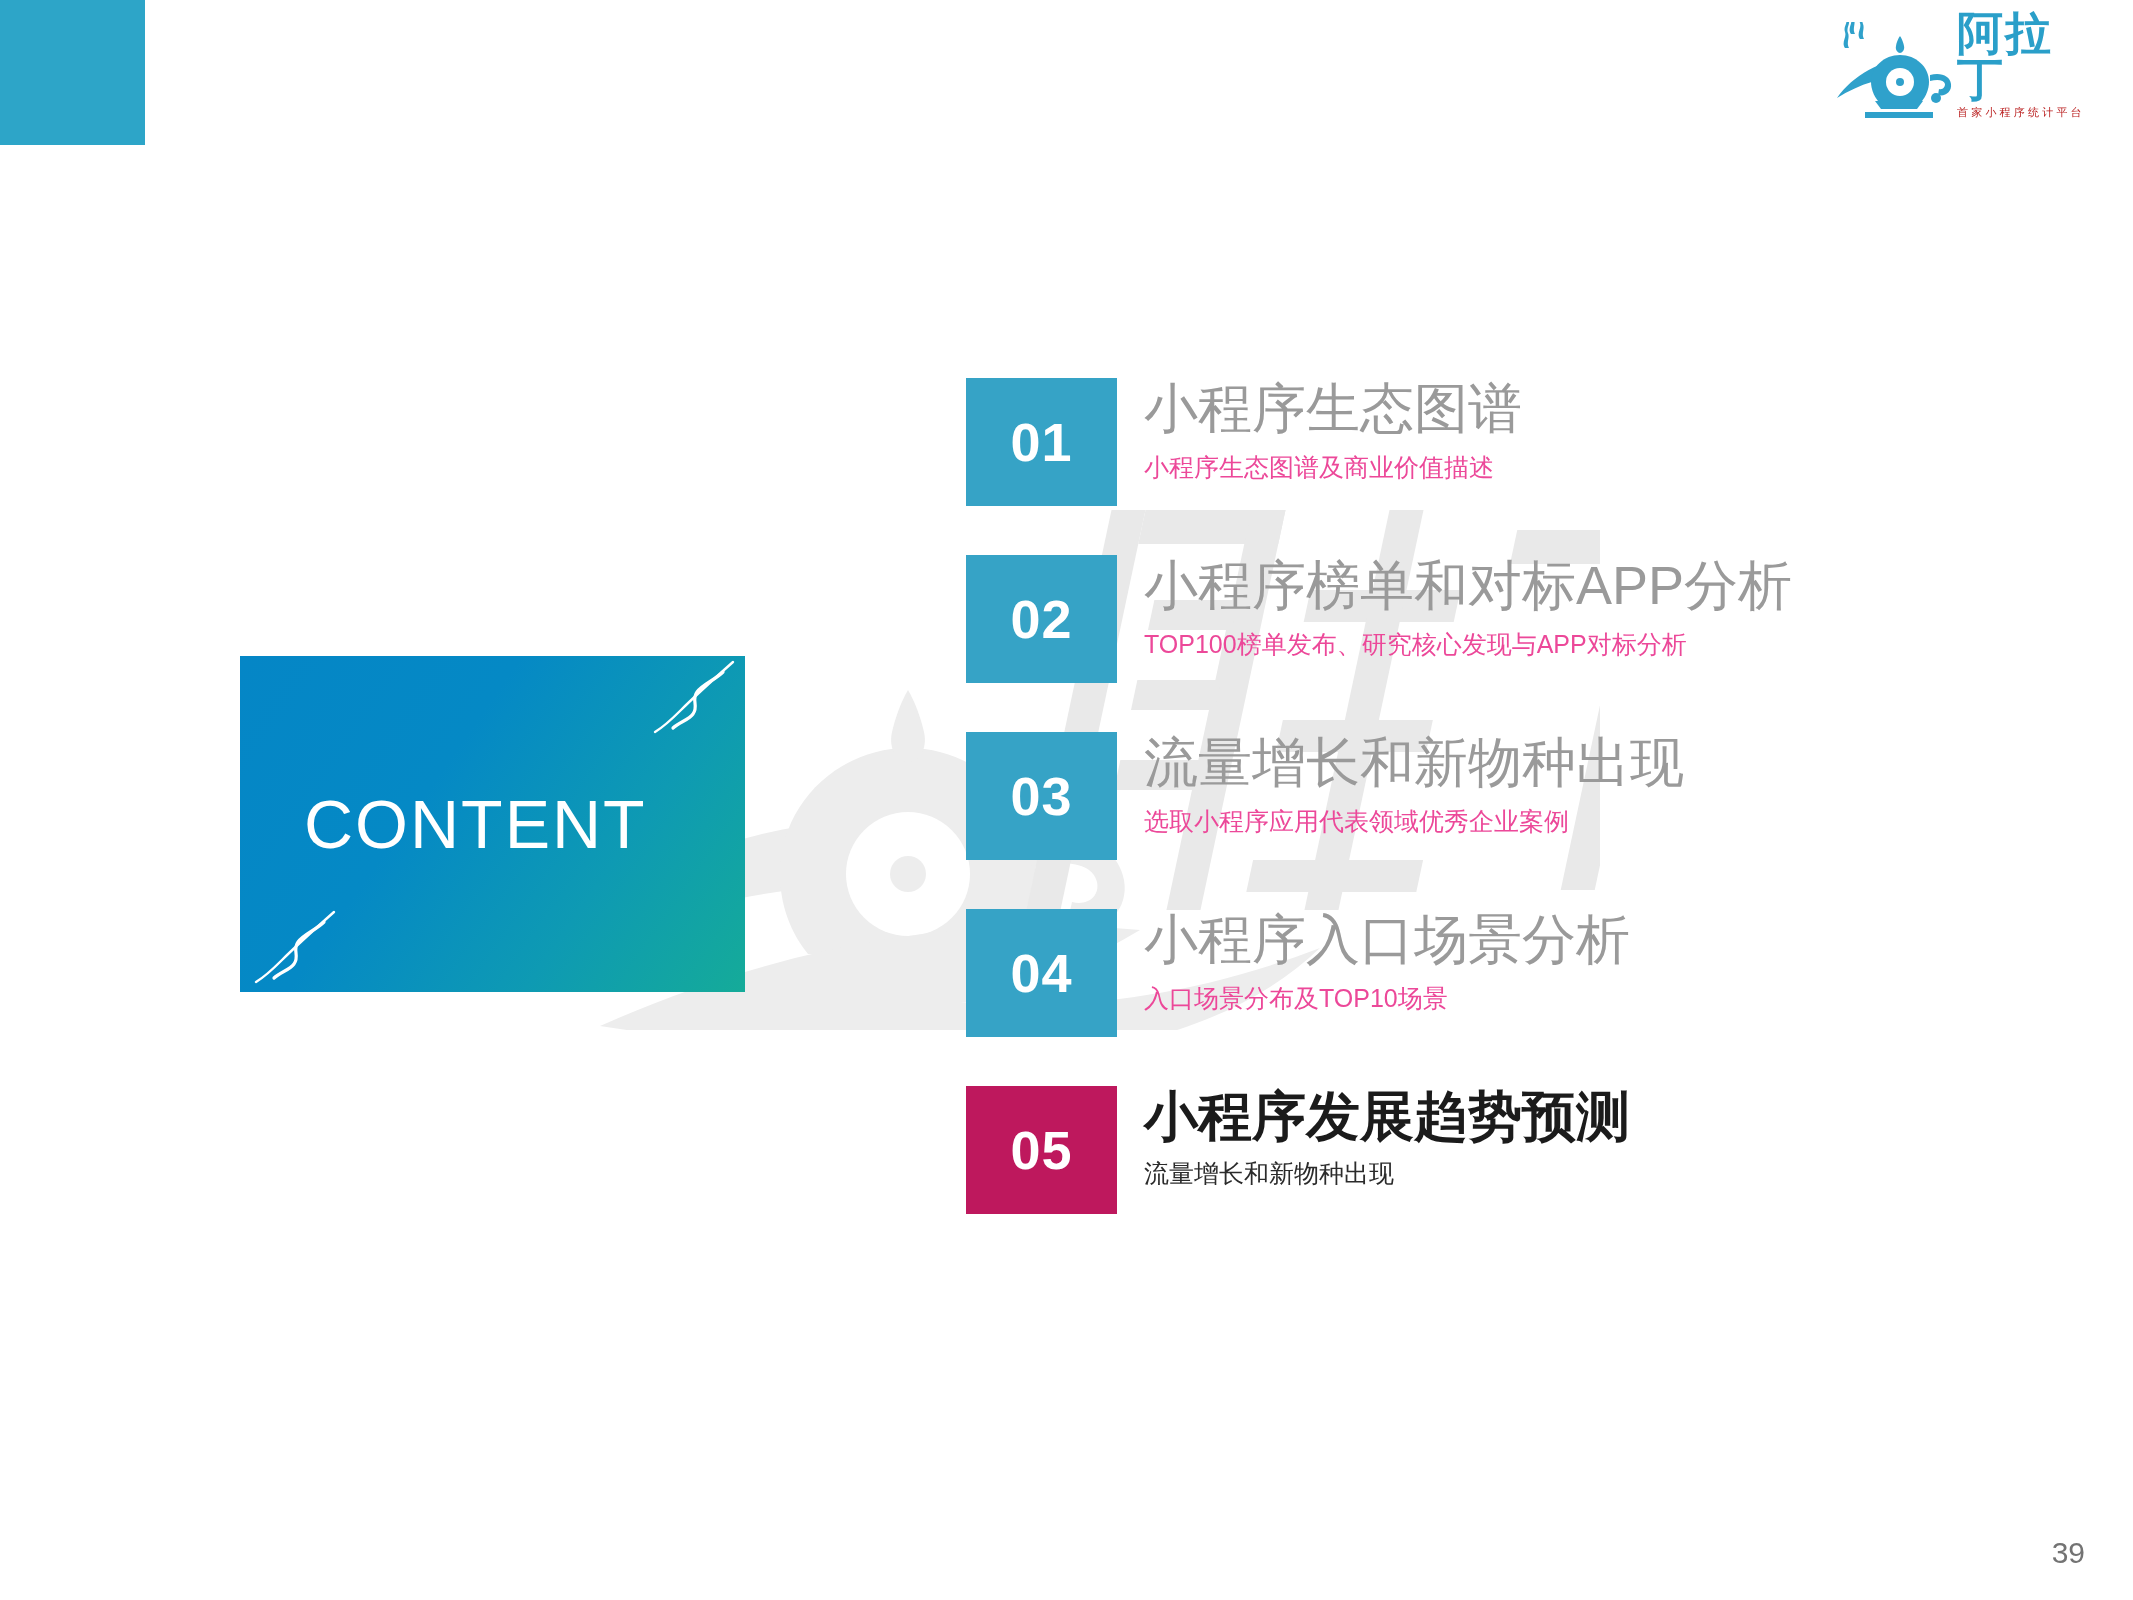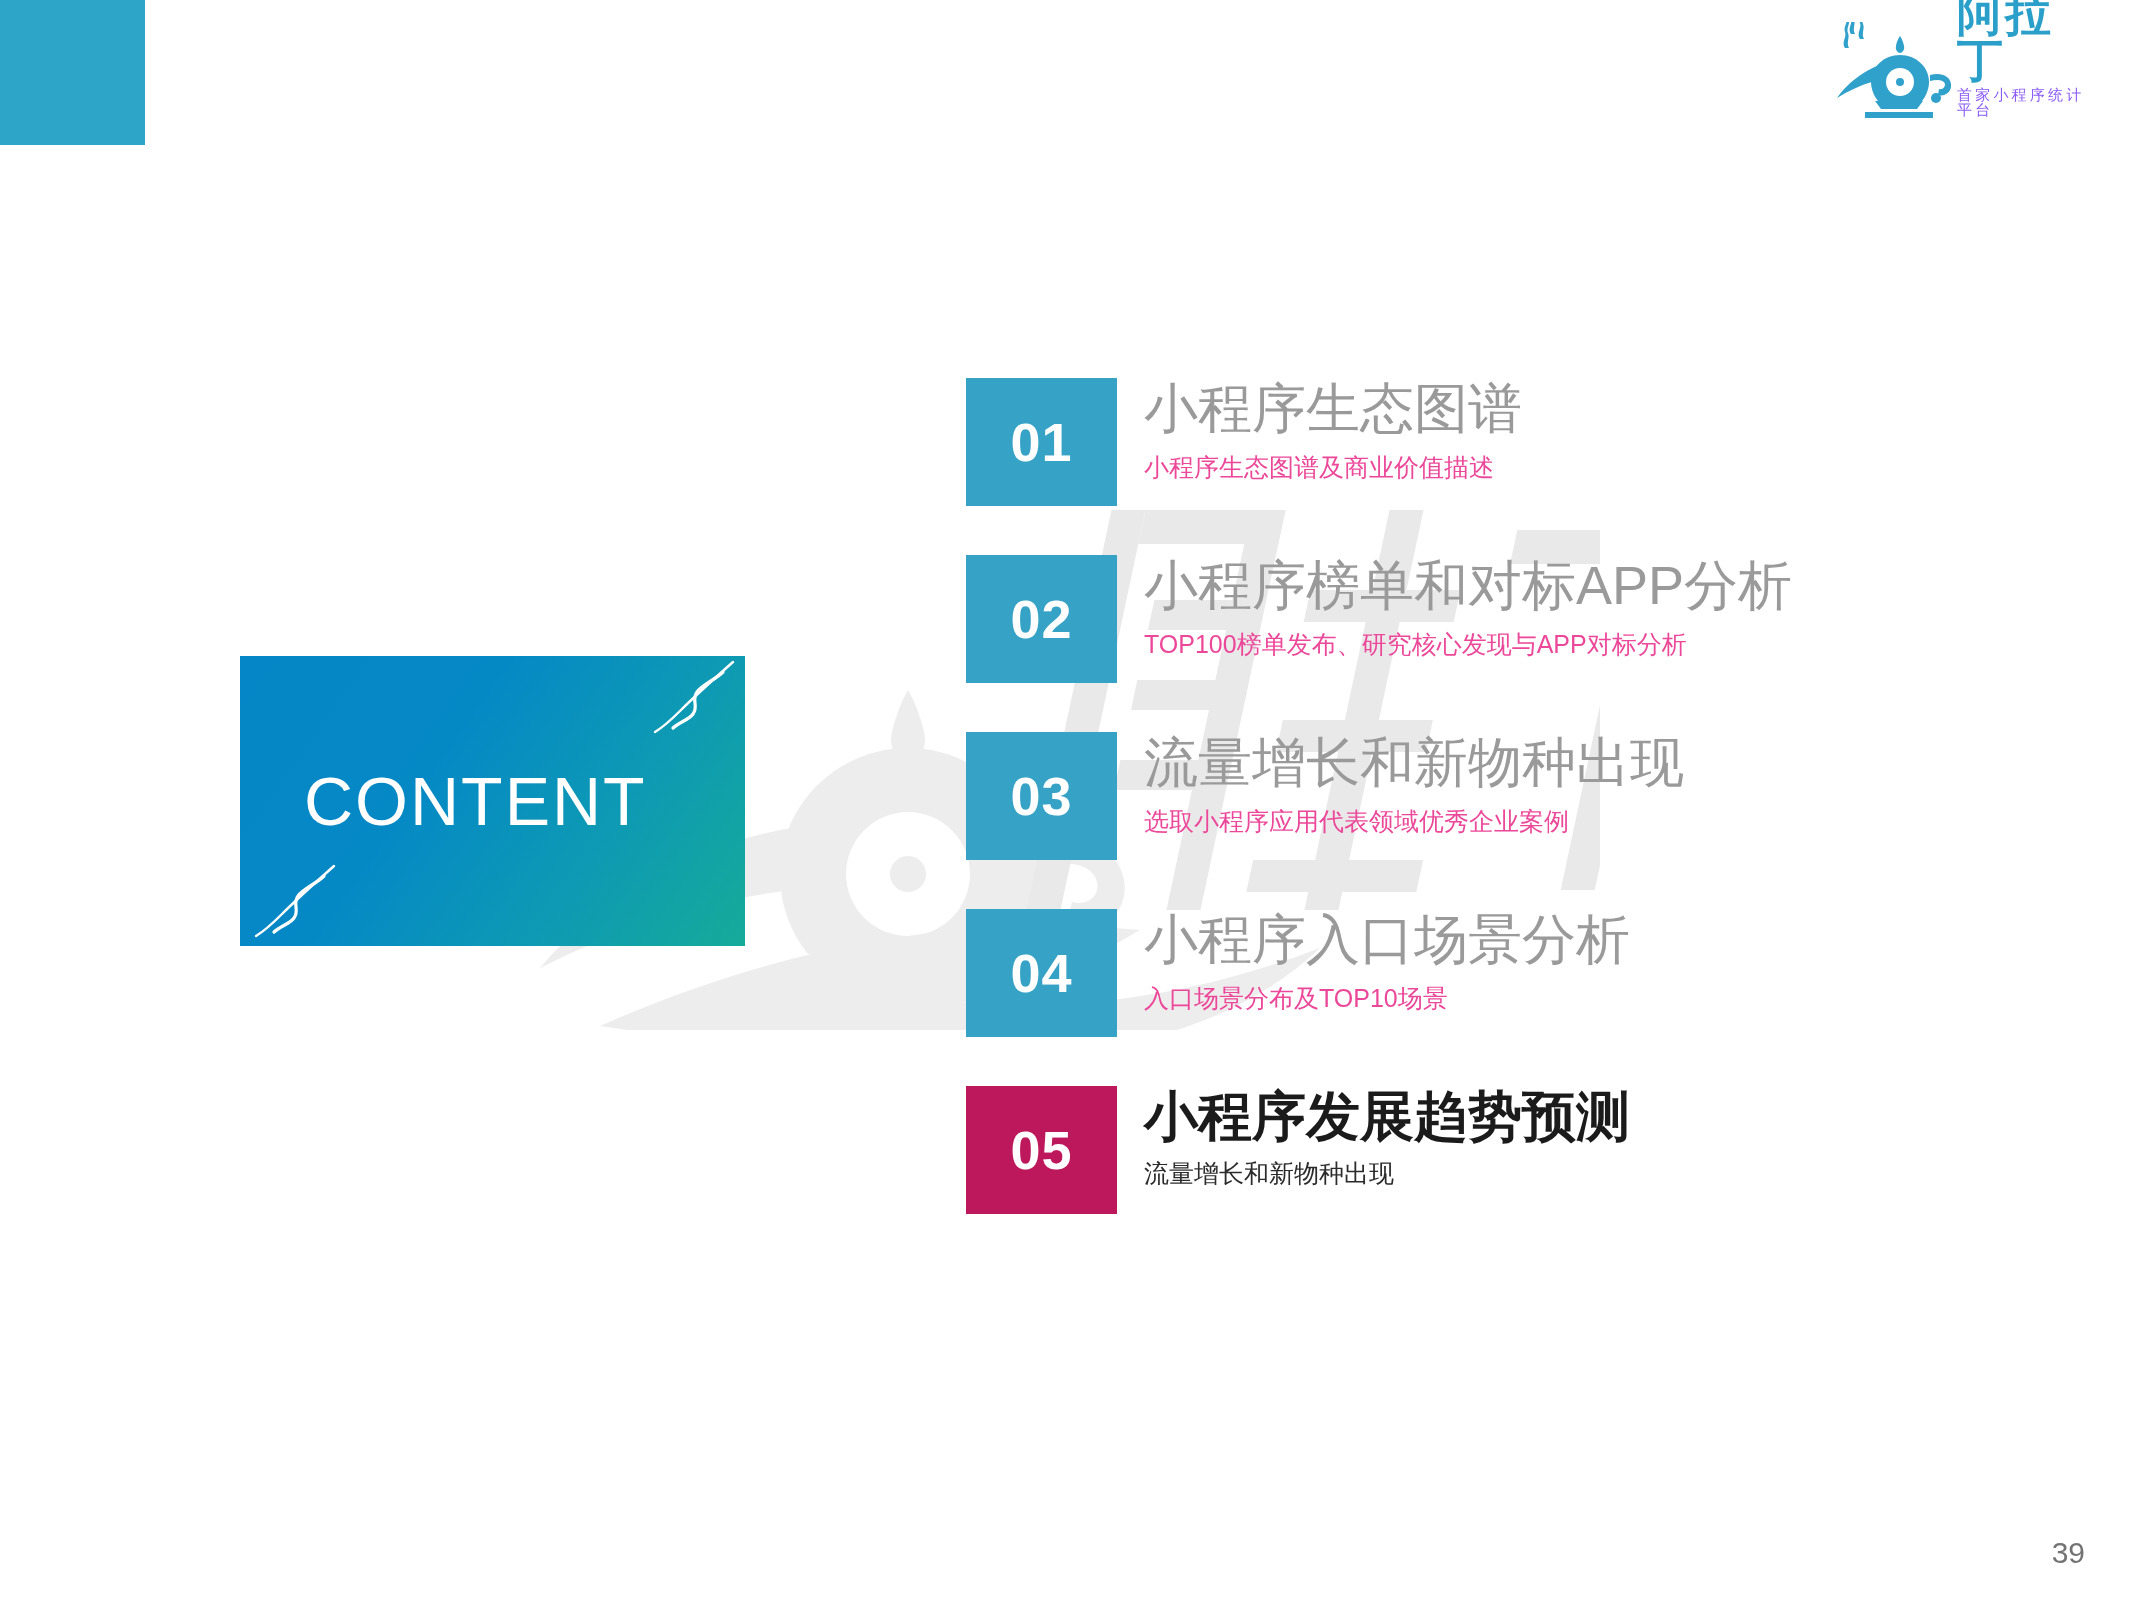--- a/index.html
+++ b/index.html
@@ -47,22 +47,22 @@
   }
   .brand-name {
     font-size: 46px;
     font-weight: bold;
     color: #2a9fc9;
     letter-spacing: 2px;
     line-height: 1;
     font-family: "DejaVu Sans", sans-serif;
   }
   .brand-tagline {
-    font-size: 15px;
-    color: #8b5cf6;
+    font-size: 11px;
+    color: #b91c1c;
     letter-spacing: 3.2px;
     line-height: 1;
     margin-top: 5px;
     font-family: "DejaVu Sans", sans-serif;
     transform: scaleX(1.0);
     transform-origin: left center;
   }
 
   
   .watermark {
@@ -74,21 +74,21 @@
     opacity: 1;
     pointer-events: none;
   }
 
   
   .content-box {
     position: absolute;
     left: 240px;
     top: 656px;
     width: 505px;
-    height: 290px;
+    height: 336px;
     background: linear-gradient(125deg, #0586c6 0%, #0589c5 38%, #0e9ab3 70%, #15ab99 100%);
     overflow: hidden;
   }
   .content-box .hero-label {
     position: absolute;
     left: 64px;
     top: 50%;
     transform: translateY(-50%);
     color: #ffffff;
     font-size: 68px;

